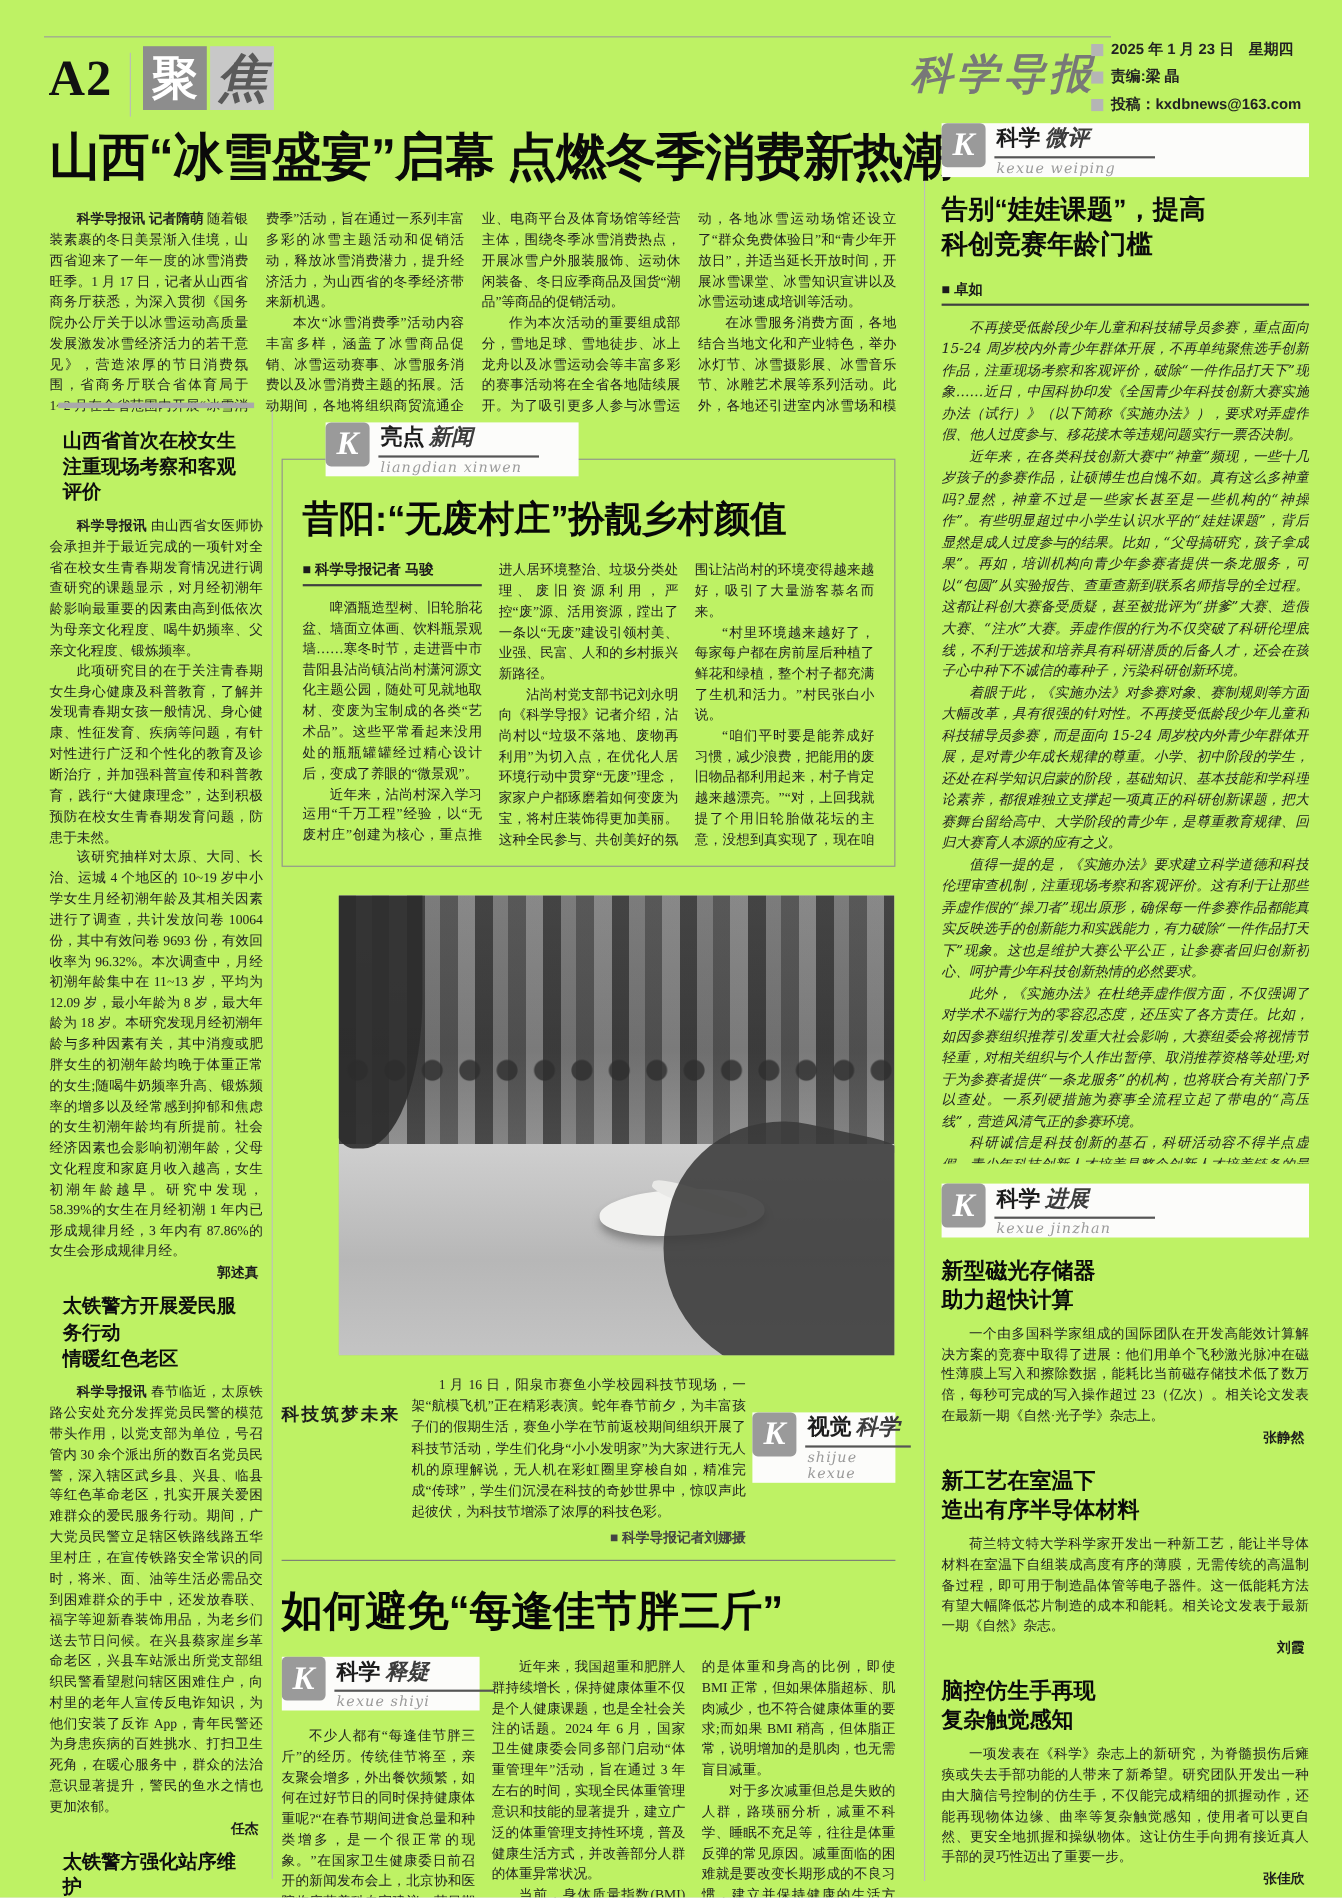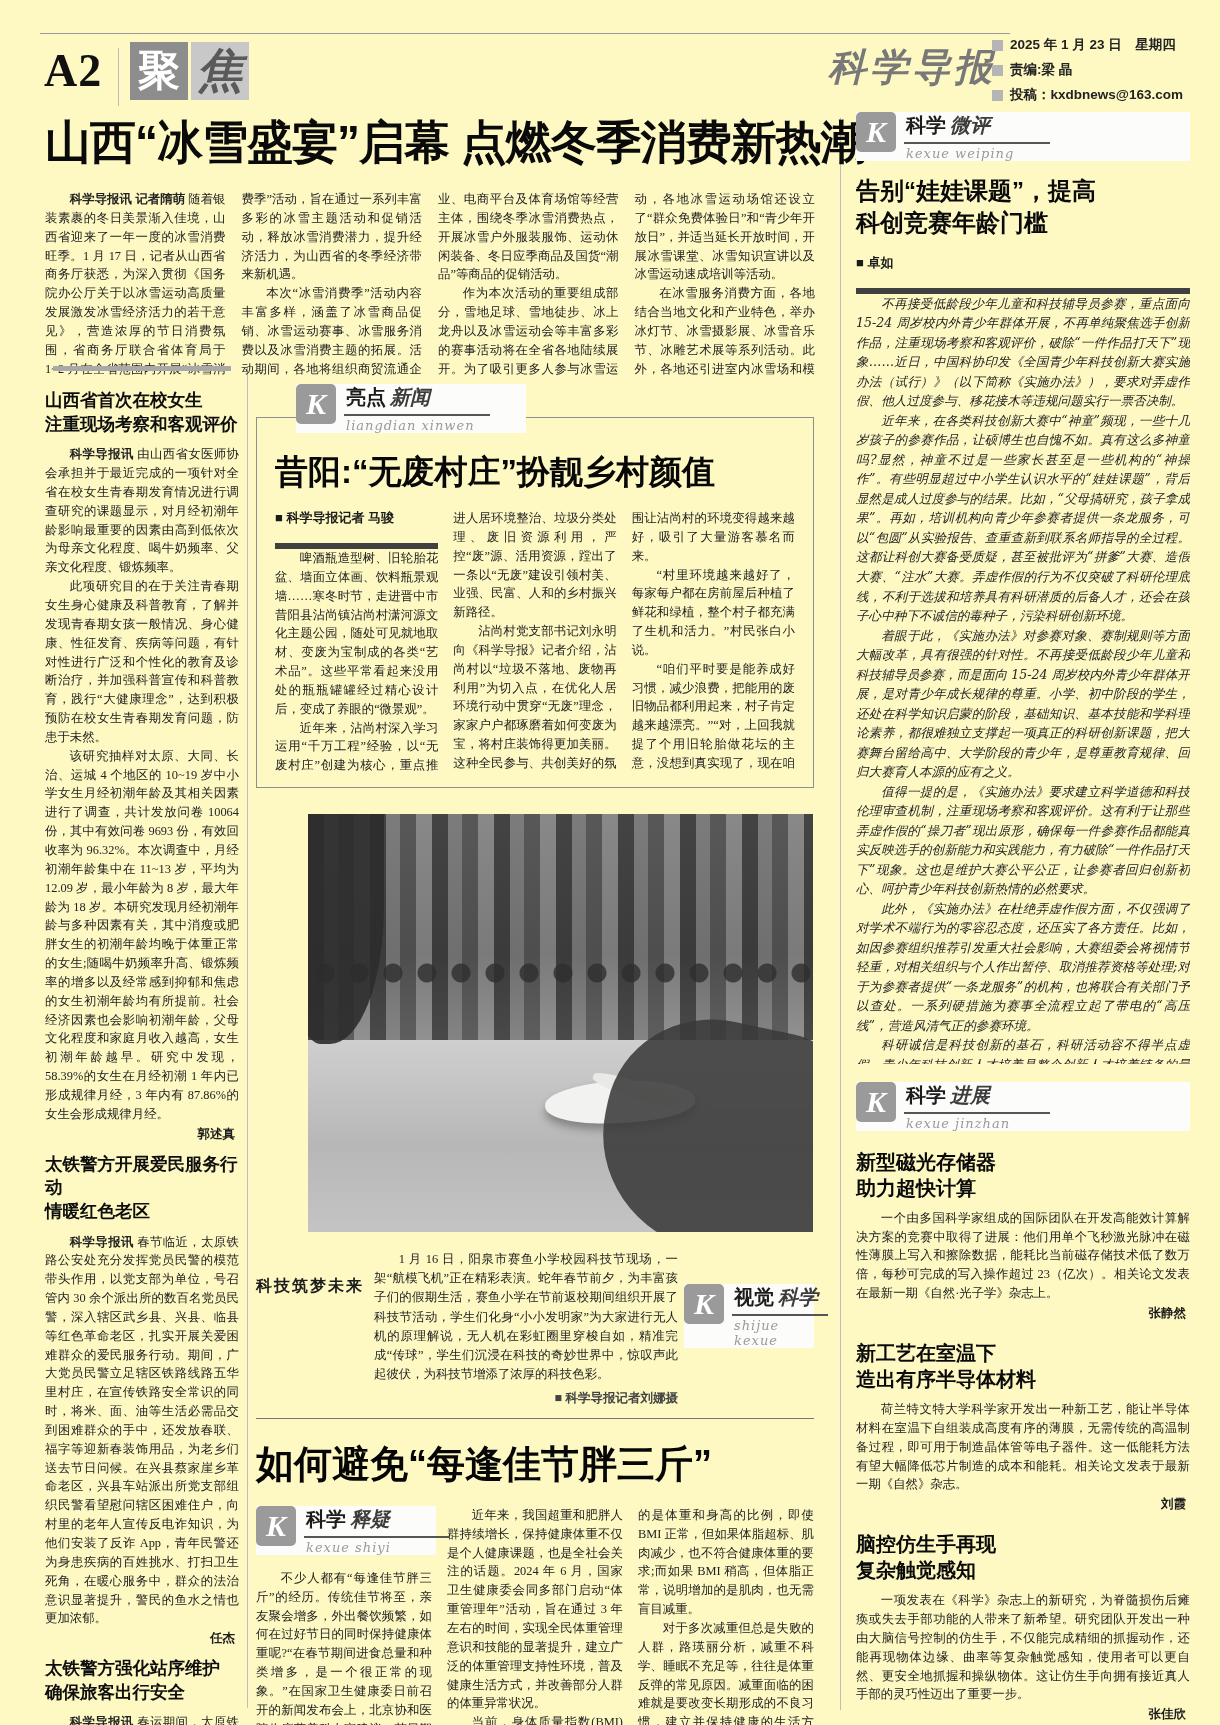--- a/index.html
+++ b/index.html
@@ -1,16 +1,16 @@
 <!DOCTYPE html>
 <html><head>
 <meta charset="utf-8">
 <style>
   html,body{margin:0;padding:0;background:#e8e8e6;}
-  #page{position:relative;width:1220px;height:1725px;background:#fef9c3;margin:0 auto;
+  #page{position:relative;width:1220px;height:1725px;background:#bef264;margin:0 auto;
         overflow:hidden;font-family:"Liberation Serif",serif;color:#1c1c1c;}
   
   .topline{position:absolute;left:40px;top:33px;width:970px;height:1px;background:#9a9a9a;}
   .edition{position:absolute;left:44px;top:44px;font-family:"Liberation Serif",serif;
            font-weight:900;font-size:46px;letter-spacing:1px;color:#111;}
   .ed-div{position:absolute;left:118px;top:48px;width:1px;height:58px;background:#bbb;}
   .seclogo{position:absolute;left:130px;top:42px;display:flex;gap:3px;}
   .lg1{display:inline-block;width:58px;height:58px;background:#8d8d8d;color:#fff;
        font-weight:900;font-size:42px;line-height:58px;text-align:center;
        font-family:"Liberation Sans",sans-serif;}
@@ -31,41 +31,41 @@
   p.art b{font-family:"Liberation Sans",sans-serif;}
   
   .lead{position:absolute;left:45px;top:112px;width:770px;}
   .lead h1{margin:0 0 16px;font-family:"Liberation Sans",sans-serif;font-weight:900;
            font-size:46px;letter-spacing:-1px;color:#0a0a0a;white-space:nowrap;}
   .lead-body{column-count:4;column-gap:16px;height:190px;overflow:hidden;}
   
   .left-col{position:absolute;left:45px;top:366px;width:194px;}
   .graybar{height:5px;background:#a9a9a9;width:178px;margin:0 auto 18px;}
   .lh{font-family:"Liberation Sans",sans-serif;font-weight:900;font-size:17.5px;
-      line-height:1.35;margin:0 0 9px;color:#0e0e0e;}
+      line-height:1.35;margin:0 12px 9px;color:#0e0e0e;}
   
   .badge{display:flex;align-items:flex-start;background:#fcfcfa;position:relative;z-index:3;}
   .kbox{width:40px;height:40px;background:#9a9a9a;border-radius:5px;color:#fff;flex:none;
         font-family:"Liberation Serif",serif;font-weight:900;font-style:italic;font-size:30px;
         line-height:40px;text-align:center;margin-right:8px;}
   .bd-title{font-size:20px;font-weight:900;font-family:"Liberation Sans",sans-serif;
             border-bottom:2px solid #555;padding:0 60px 3px 2px;white-space:nowrap;}
   .bd-title .script{font-family:"DejaVu Serif",serif;font-style:italic;font-weight:700;
                     color:#3c3c3c;margin-left:4px;}
   .bd-pinyin{font-family:"DejaVu Serif",serif;font-style:italic;color:#9a9a9a;
              font-size:13px;padding:2px 0 0 2px;letter-spacing:1px;}
   
   .mid-col{position:absolute;left:256px;top:366px;width:558px;}
   .feature-badge{margin:18px 0 -16px 40px;width:230px;}
   .feature-box{border:1px solid #8f8f8f;padding:26px 18px 10px;position:relative;}
   .feature-box h2{margin:6px 0 14px;font-family:"Liberation Sans",sans-serif;font-weight:900;
                   font-size:33px;letter-spacing:0;color:#080808;white-space:nowrap;}
   .f-body{column-count:3;column-gap:15px;height:268px;overflow:hidden;}
   .byline{font-family:"Liberation Sans",sans-serif;font-weight:700;font-size:13px;
-          border-bottom:6px solid #404040;padding-bottom:16px;}
+          border-bottom:2px solid #404040;padding-bottom:4px;margin-bottom:10px;}
   
   .photo{position:relative;margin:26px 0 0 52px;width:505px;height:418px;background:#b2b2b2;overflow:hidden;}
   .ph-crowd{position:absolute;left:0;top:0;right:0;height:56%;
     background:linear-gradient(180deg,#7e7e7e,#6a6a6a 60%,#8d8d8d);}
   .ph-crowd:before{content:"";position:absolute;inset:0;
     background:repeating-linear-gradient(90deg,rgba(20,20,20,.55) 0 16px,rgba(120,120,120,.35) 16px 30px,
     rgba(50,50,50,.5) 30px 46px,rgba(160,160,160,.3) 46px 62px);}
   .ph-heads{position:absolute;left:0;right:0;top:34%;height:34px;
     background-image:radial-gradient(circle at 50% 50%, #2e2e2e 9px, rgba(0,0,0,0) 10px);
     background-size:34px 34px;background-repeat:repeat-x;opacity:.8;}

